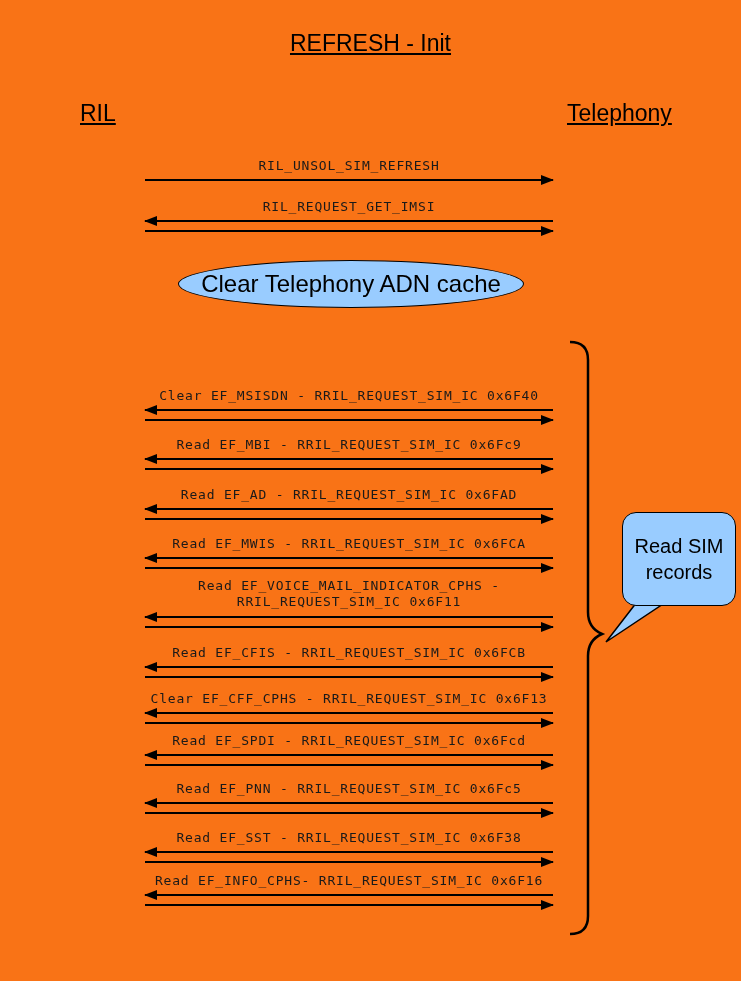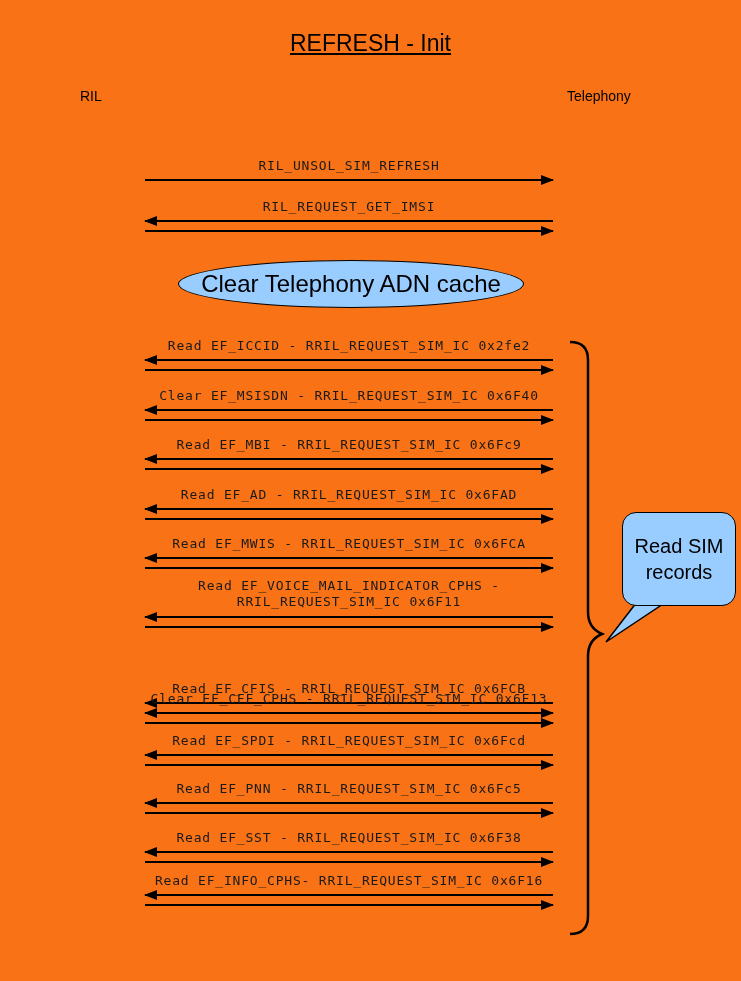--- a/index.html
+++ b/index.html
@@ -10,22 +10,22 @@
     overflow:hidden;
     font-family:"Liberation Sans", sans-serif;
   }
   .title {
     position:absolute; left:0; right:0; top:30px;
     text-align:center;
     font-size:23px; color:#000;
     text-decoration:underline;
   }
   .actor {
-    position:absolute; top:88px;
-    font-size:14px; color:#000;
+    position:absolute; top:100px;
+    font-size:23px; color:#000;text-decoration:underline;
   }
   .actor-left  { left:80px; }
   .actor-right { left:567px; }
 
   .msg {
     position:absolute; left:145px; width:408px;
   }
   .msg-label {
     text-align:center;
     font-family:"DejaVu Sans Mono","Liberation Mono",monospace;
@@ -93,25 +93,20 @@
   </div>
 
   <div class="msg" style="top:199px">
     <div class="msg-label">RIL_REQUEST_GET_IMSI</div>
     <div class="line left"></div>
     <div class="line right"></div>
   </div>
 
   <div class="note-ellipse">Clear Telephony ADN cache</div>
 
-  <div class="msg" style="top:338px">
-    <div class="msg-label">Read EF_ICCID - RRIL_REQUEST_SIM_IC 0x2fe2</div>
-    <div class="line left"></div>
-    <div class="line right"></div>
-  </div>
 
   <div class="msg" style="top:388px">
     <div class="msg-label">Clear EF_MSISDN - RRIL_REQUEST_SIM_IC 0x6F40</div>
     <div class="line left"></div>
     <div class="line right"></div>
   </div>
 
   <div class="msg" style="top:437px">
     <div class="msg-label">Read EF_MBI - RRIL_REQUEST_SIM_IC 0x6Fc9</div>
     <div class="line left"></div>
@@ -129,21 +124,21 @@
     <div class="line left"></div>
     <div class="line right"></div>
   </div>
 
   <div class="msg" style="top:578px">
     <div class="msg-label">Read EF_VOICE_MAIL_INDICATOR_CPHS - RRIL_REQUEST_SIM_IC 0x6F11</div>
     <div class="line left"></div>
     <div class="line right"></div>
   </div>
 
-  <div class="msg" style="top:681px">
+  <div class="msg" style="top:645px">
     <div class="msg-label">Read EF_CFIS - RRIL_REQUEST_SIM_IC 0x6FCB</div>
     <div class="line left"></div>
     <div class="line right"></div>
   </div>
 
   <div class="msg" style="top:691px">
     <div class="msg-label">Clear EF_CFF_CPHS - RRIL_REQUEST_SIM_IC 0x6F13</div>
     <div class="line left"></div>
     <div class="line right"></div>
   </div>

